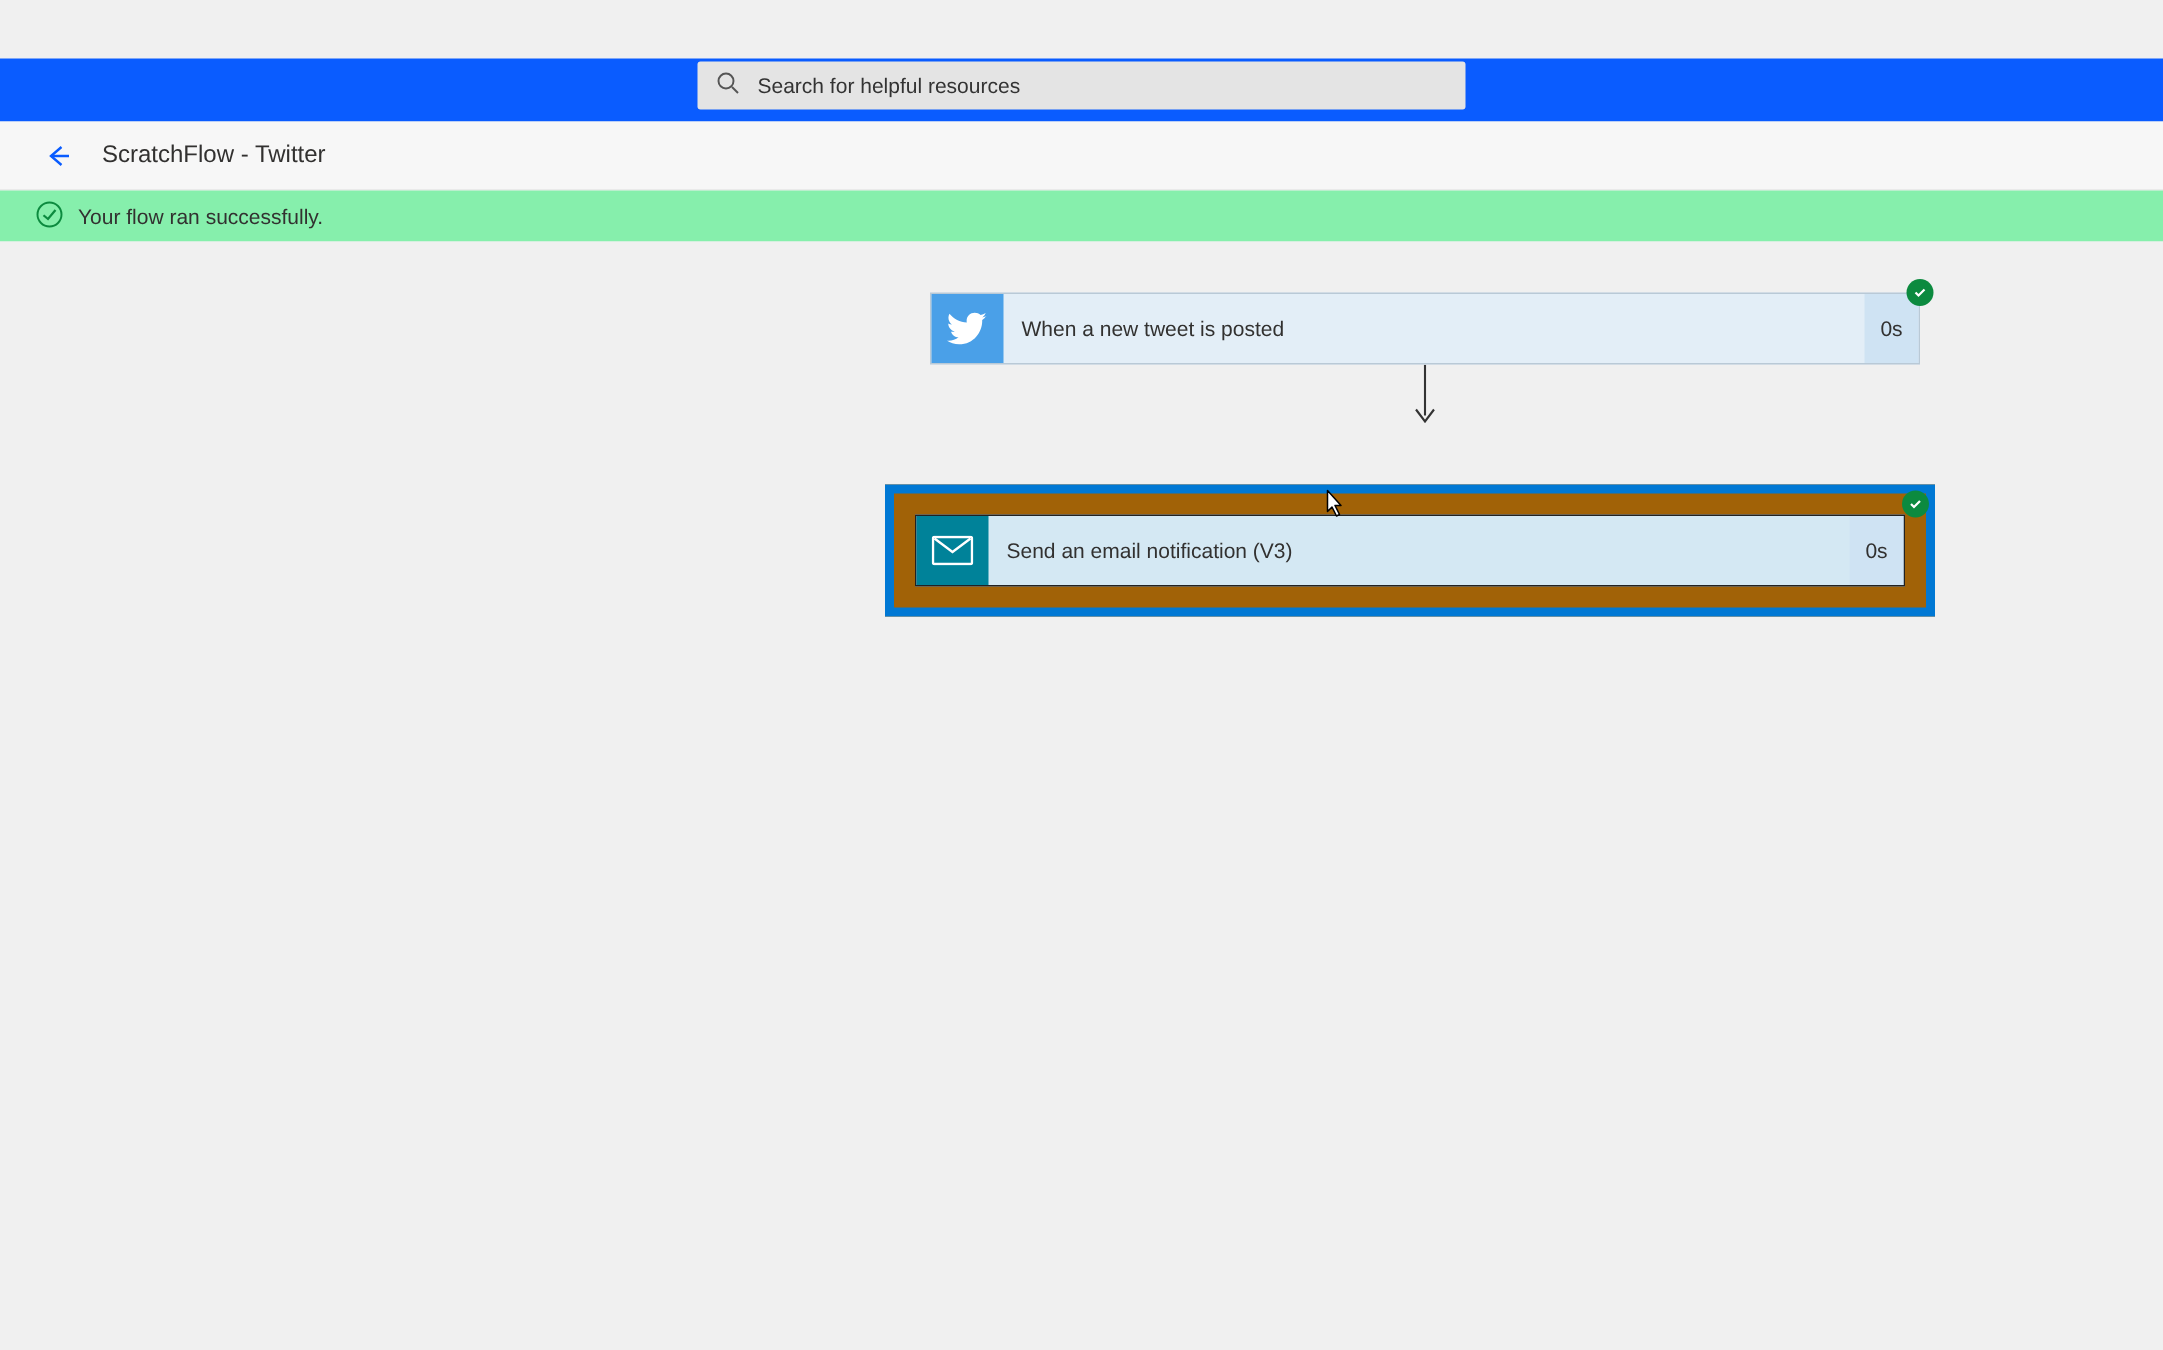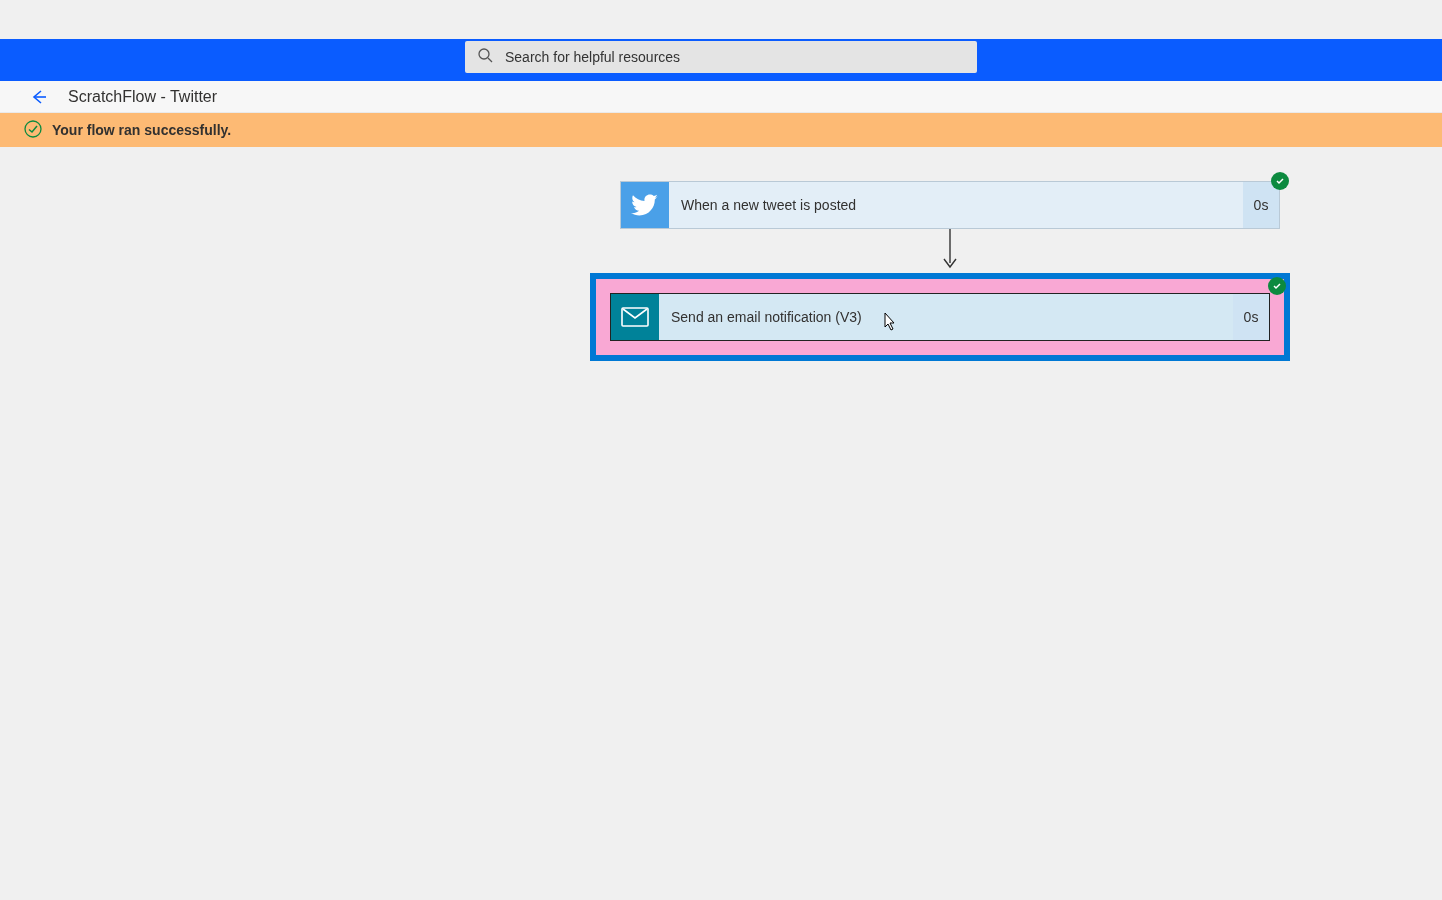--- a/index.html
+++ b/index.html
@@ -38,21 +38,21 @@
     font-size: 14px;
     color: #333;
     width: 100%;
     outline: none;
   }
   .searchbox input::placeholder { color: #333; }
 
   
   .headerrow {
     background: #f7f7f7;
-    height: 32px;
+    height: 46px;
     display: flex;
     align-items: center;
     padding: 0 28px;
     gap: 20px;
     border-bottom: 1px solid #eaeaea;
   }
   .backbtn {
     display: flex;
     align-items: center;
     justify-content: center;
@@ -60,29 +60,28 @@
     height: 20px;
     cursor: pointer;
   }
   .pagetitle {
     font-size: 16px;
     color: #323130;
   }
 
   
   .banner {
-    background: #fdba74;
+    background: #86efac;
     height: 34px;
     display: flex;
     align-items: center;
     padding: 0 24px;
     gap: 10px;
     font-size: 14px;
     color: #323130;
-    font-weight: bold;
   }
 
   
   .canvas {
     background: #f0f0f0;
     position: relative;
     padding-top: 38px;
     height: calc(900px - 42px - 46px - 34px);
     padding-left: 38px;
   }
@@ -141,22 +140,23 @@
     background: #0c8a3f;
     display: flex;
     align-items: center;
     justify-content: center;
   }
 
   
   .selected-wrap {
     border: 6px solid #0078d4;
     padding: 14px;
-    background: #f9a8d4;
+    background: #a16207;
     position: relative;
+    margin-top: 36px;
   }
   .selected-wrap .card {
     width: 660px;
     border: 1px solid #222;
     background: #d4e8f3;
   }
   .selected-wrap .checkbadge {
     top: -2px;
     right: -2px;
   }

